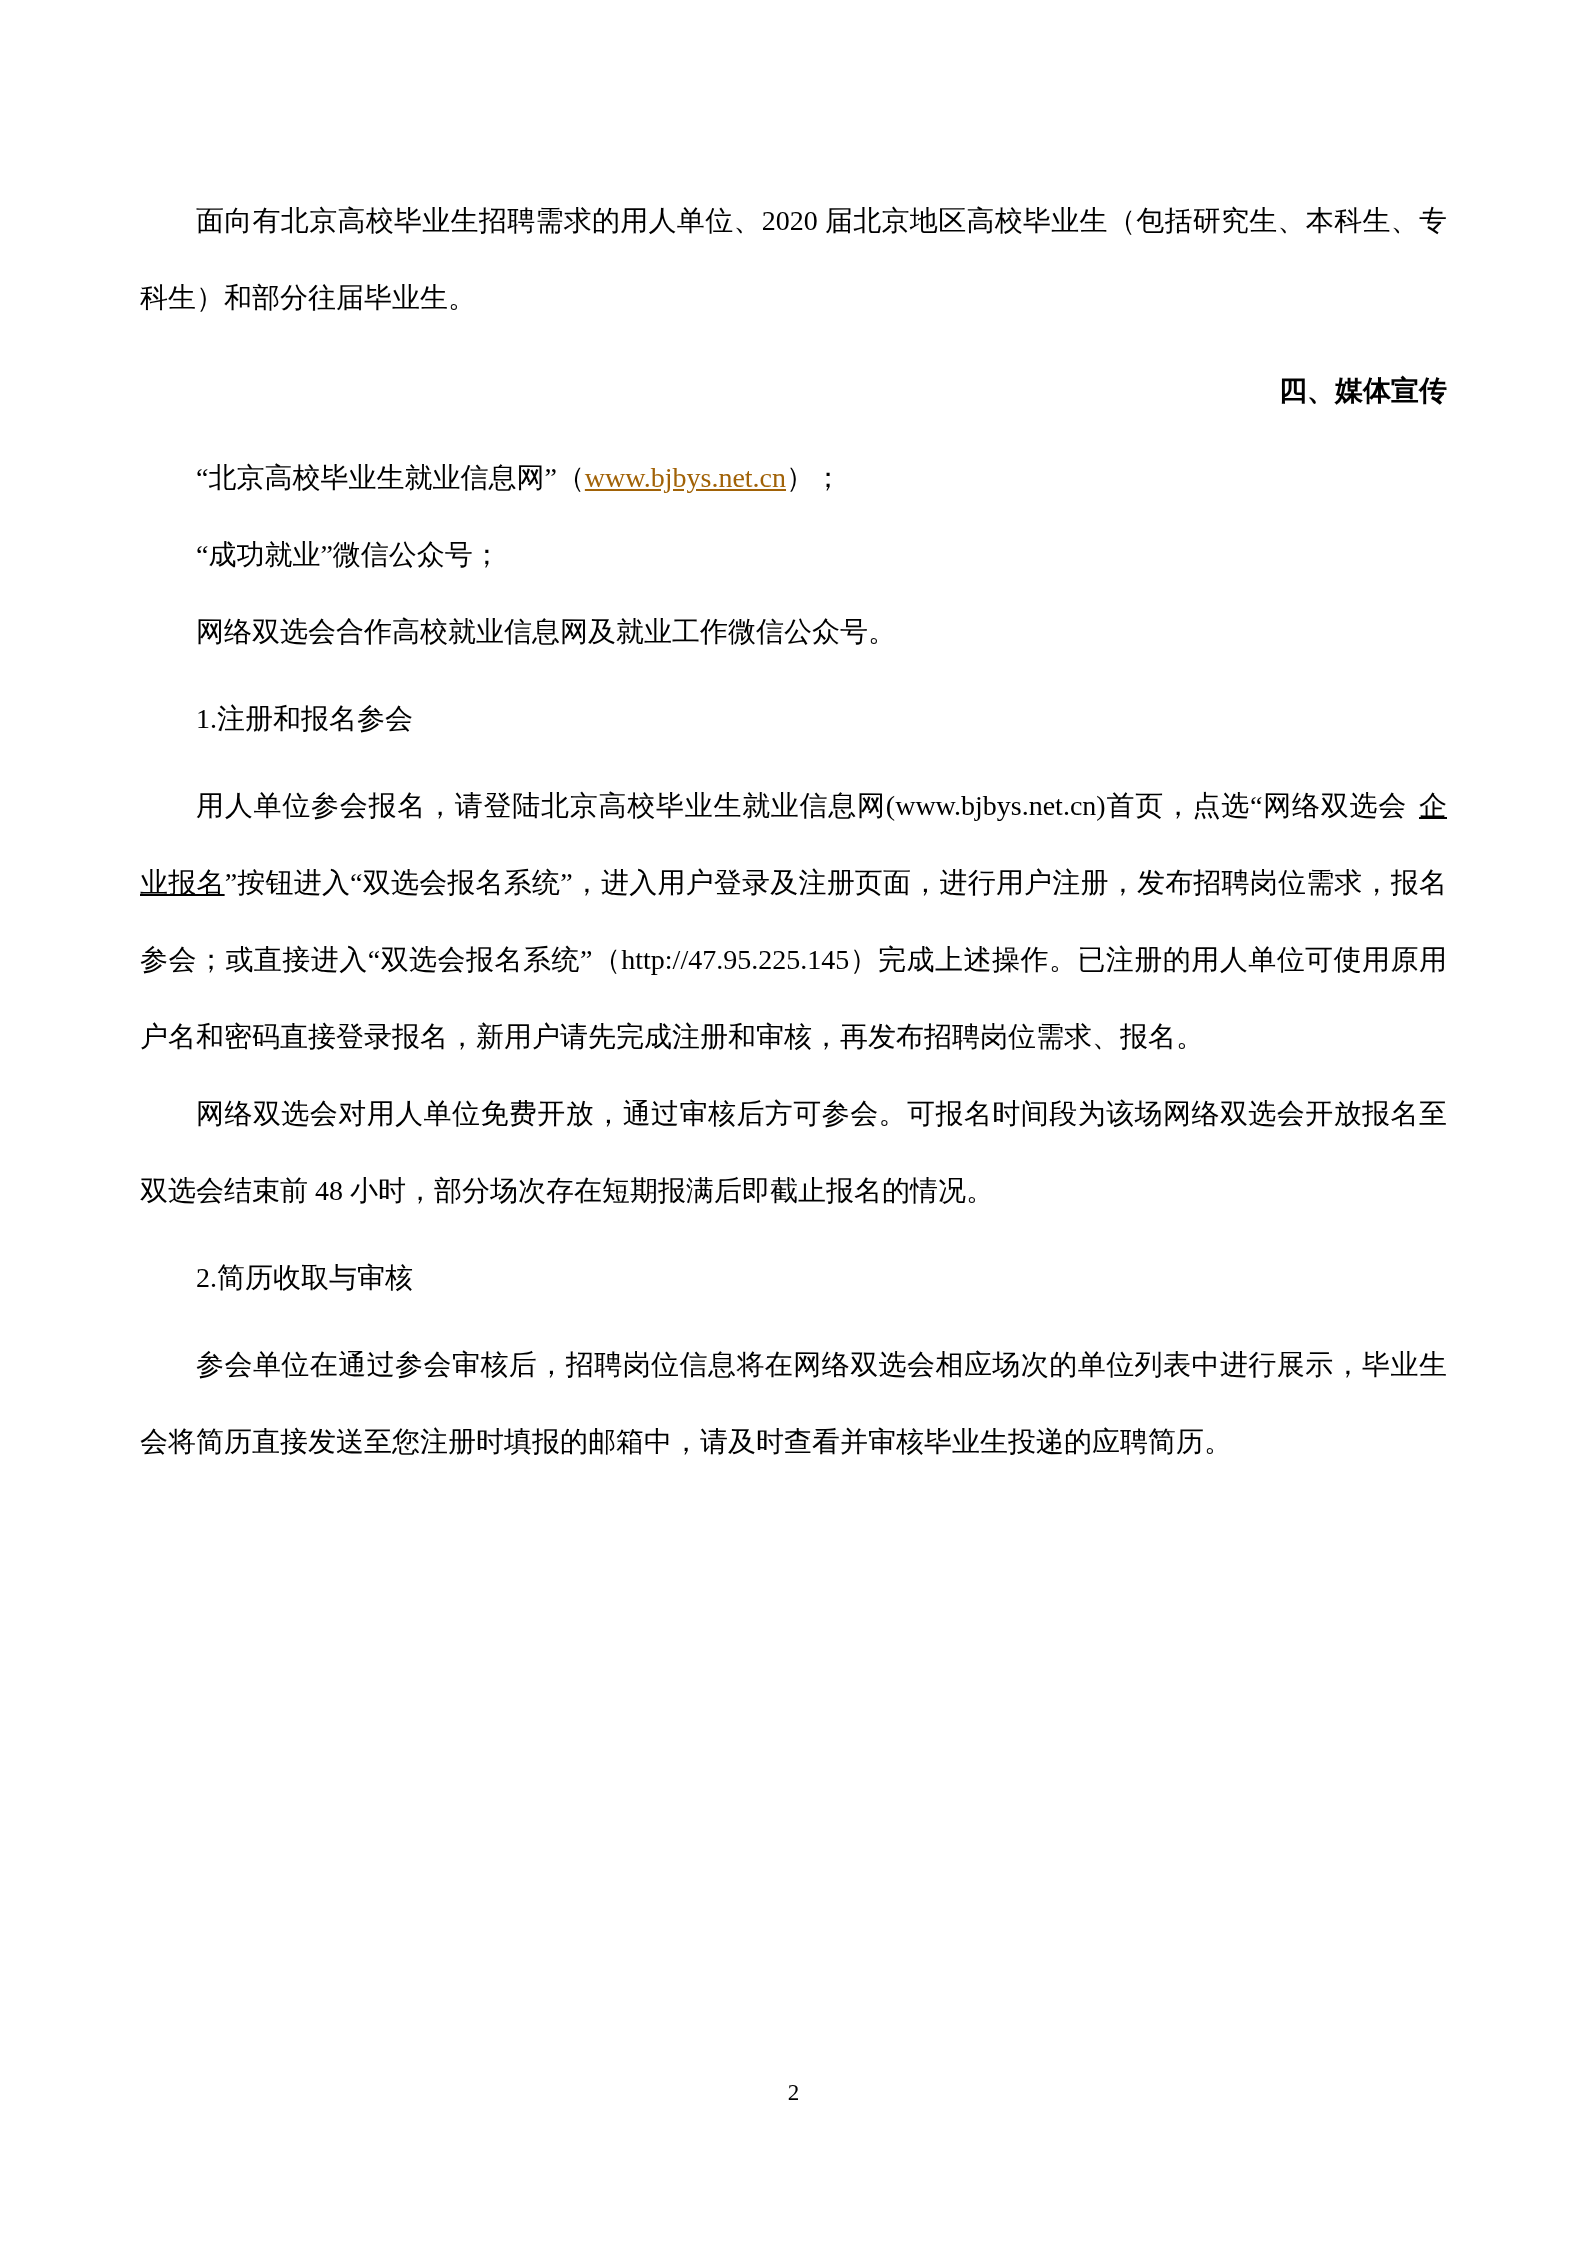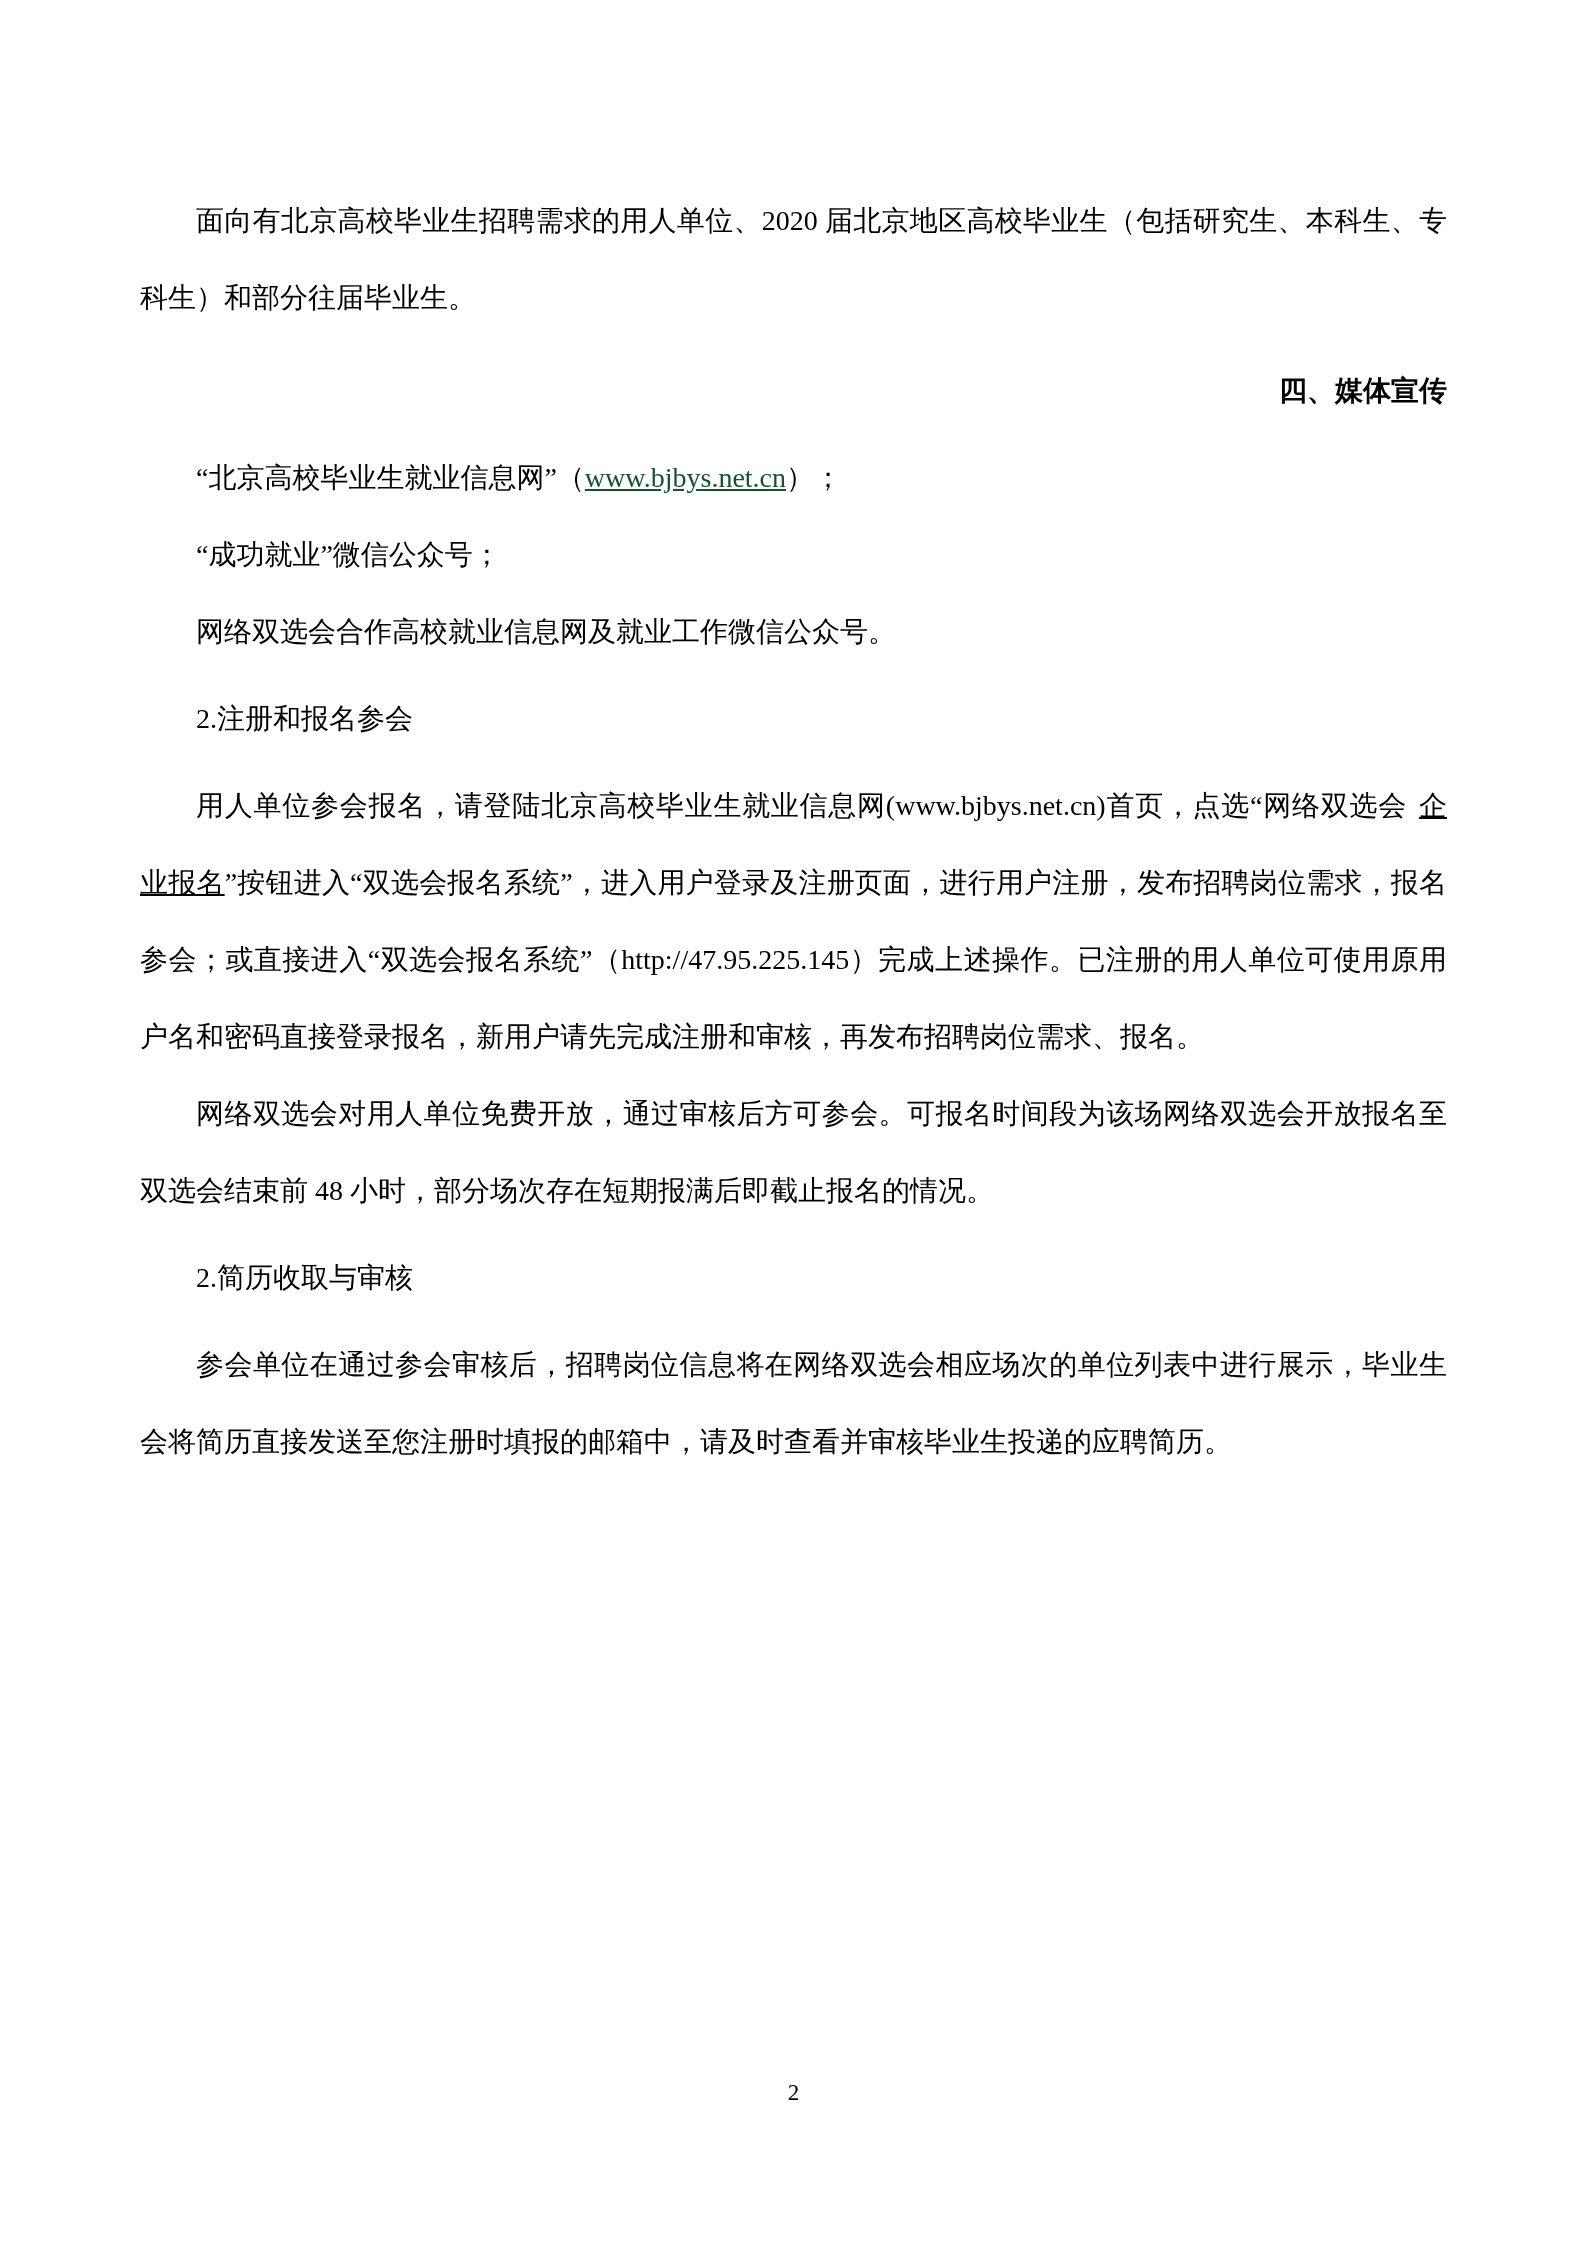--- a/index.html
+++ b/index.html
@@ -63,28 +63,28 @@
 </head>
 <body>
 
 <div class="page">
   <div class="content">
 
     <p class="para">面向有北京高校毕业生招聘需求的用人单位、2020 届北京地区高校毕业生（包括研究生、本科生、专科生）和部分往届毕业生。</p>
 
     <p class="heading">四、媒体宣传</p>
 
-    <p class="media-line"><span>“北京高校毕业生就业信息网”（</span><a class="doc-link" href="#" style="color: #14532d;">www.bjbys.net.cn</a><span>）；</span></p>
+    <p class="media-line"><span>“北京高校毕业生就业信息网”（</span><a class="doc-link" href="#" style="color: #a16207;">www.bjbys.net.cn</a><span>）；</span></p>
 
     <p class="media-line">“成功就业”微信公众号；</p>
 
     <p class="media-line">网络双选会合作高校就业信息网及就业工作微信公众号。</p>
 
 
-    <p class="subtitle">2.注册和报名参会</p>
+    <p class="subtitle">1.注册和报名参会</p>
 
     <p class="para"><span>用人单位参会报名，请登陆北京高校毕业生就业信息网(www.bjbys.net.cn)首页，点选“网络双选会</span><span class="u">企业报名</span><span>”按钮进入“双选会报名系统”，进入用户登录及注册页面，进行用户注册，发布招聘岗位需求，报名参会；或直接进入“双选会报名系统”（http://47.95.225.145）完成上述操作。已注册的用人单位可使用原用户名和密码直接登录报名，新用户请先完成注册和审核，再发布招聘岗位需求、报名。</span></p>
 
     <p class="para">网络双选会对用人单位免费开放，通过审核后方可参会。可报名时间段为该场网络双选会开放报名至双选会结束前 48 小时，部分场次存在短期报满后即截止报名的情况。</p>
 
     <p class="subtitle">2.简历收取与审核</p>
 
     <p class="para">参会单位在通过参会审核后，招聘岗位信息将在网络双选会相应场次的单位列表中进行展示，毕业生会将简历直接发送至您注册时填报的邮箱中，请及时查看并审核毕业生投递的应聘简历。</p>
 
   </div>

